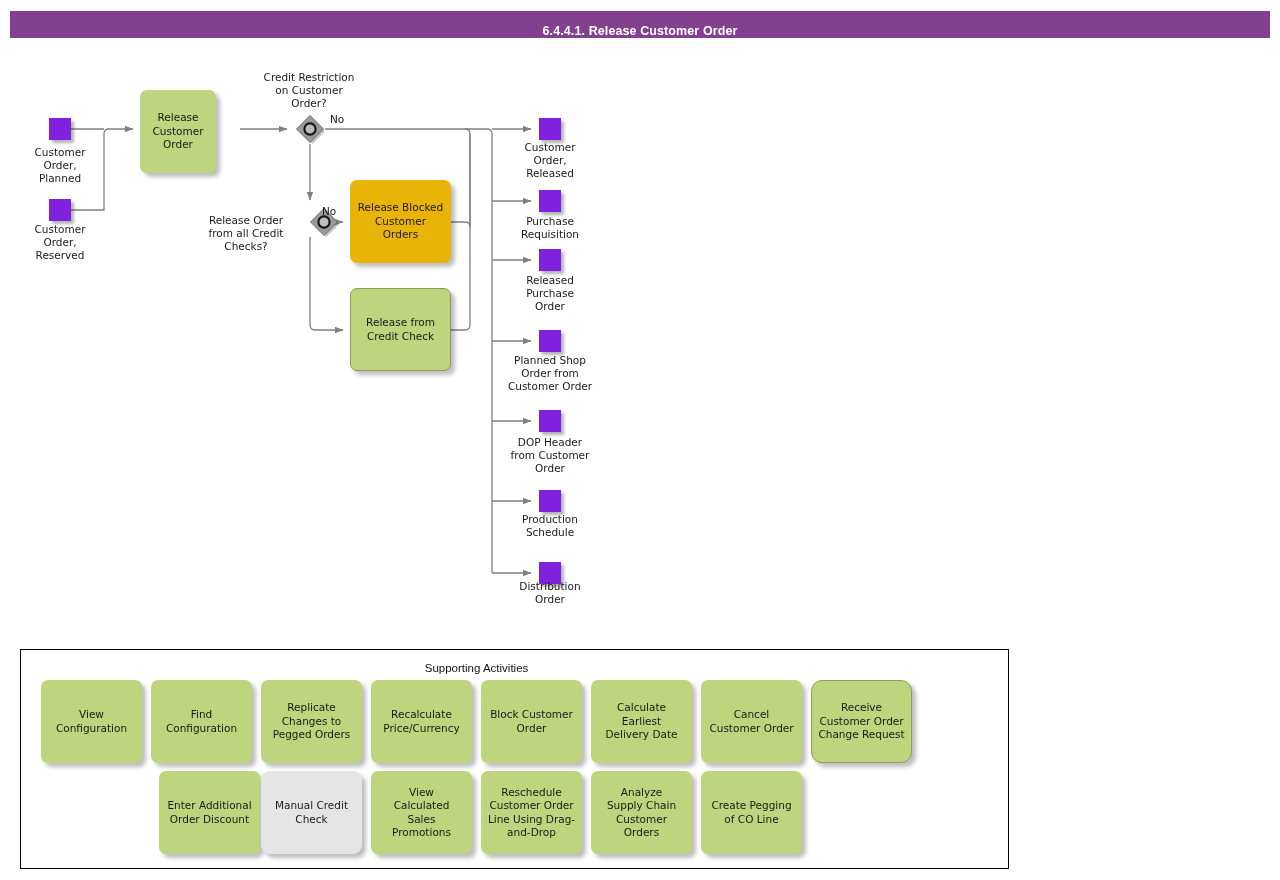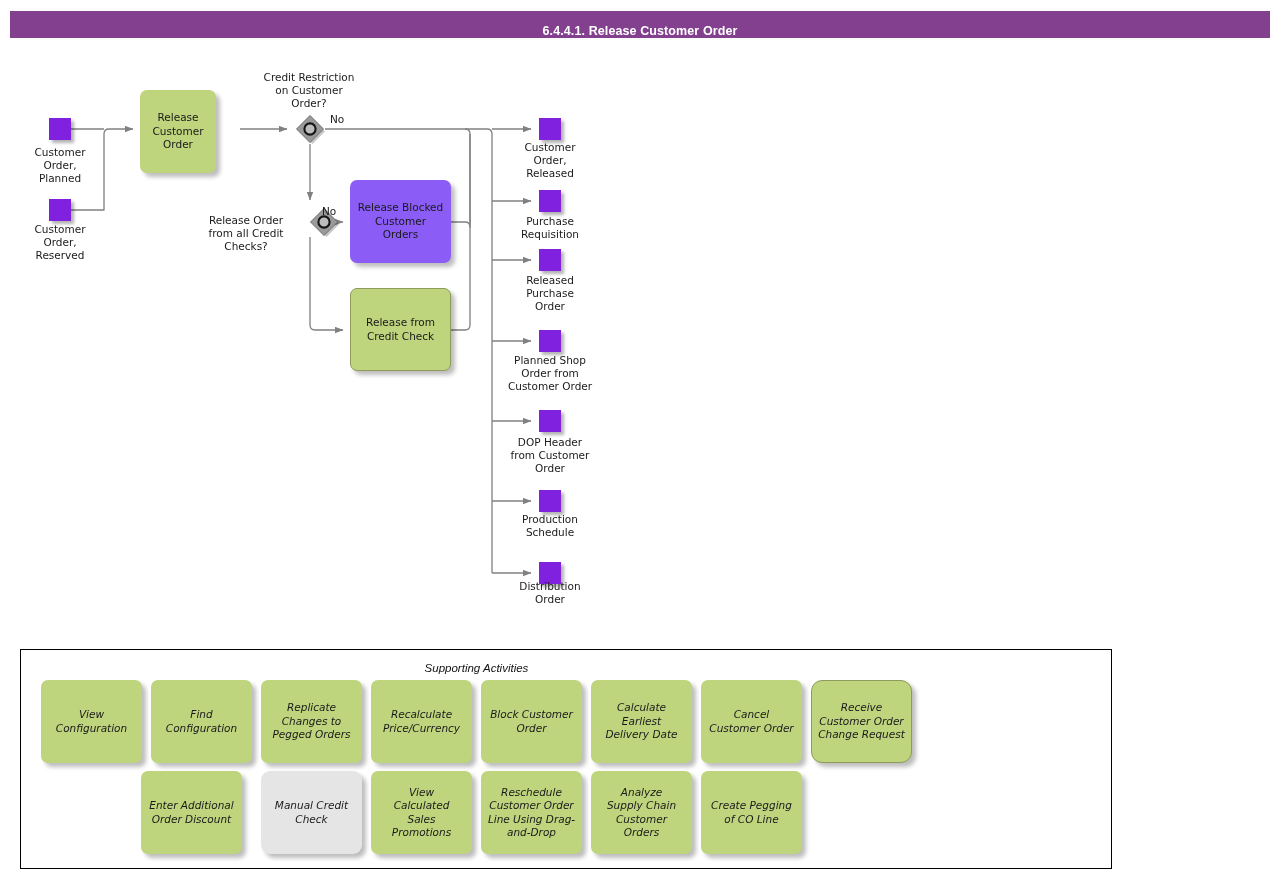--- a/index.html
+++ b/index.html
@@ -121,26 +121,25 @@
     font-size: 10.5px;
     color: #1a1a1a;
     white-space: nowrap;
   }
 
   
   .sa-panel {
     position: absolute;
     left: 20px;
     top: 649px;
-    width: 1092px;
+    width: 989px;
     height: 220px;
     border: 1.5px solid #000000;
     background: #ffffff;
     box-sizing: border-box;
-    font-style: italic;
   }
   .sa-title {
     position: absolute;
     left: 0;
     top: 12px;
     width: 911px;
     text-align: center;
     font-family: "Liberation Sans", sans-serif;
     font-size: 11.5px;
     color: #111111;
@@ -249,21 +248,21 @@
 from Customer
 Order</div>
         <div class="node event-sq" style="left: 539px; top: 490px; background: rgb(128, 33, 224);"></div>
         <div class="event-label" style="left: 499px; top: 513px; width: 102px;">Production
 Schedule</div>
         <div class="node event-sq" style="left: 539px; top: 562px; background: rgb(128, 33, 224);"></div>
         <div class="event-label" style="left: 499px; top: 580px; width: 102px;">Distribution
 Order</div>
         <div class="node task" style="left: 140px; top: 90px; width: 76px; height: 83px; background: rgb(190, 212, 125);">Release
 Customer Order</div>
-        <div class="node task" style="left: 350px; top: 180px; width: 101px; height: 83px; background: #8b5cf6;">Release Blocked
+        <div class="node task" style="left: 350px; top: 180px; width: 101px; height: 83px; background: #eab308;">Release Blocked
 Customer
 Orders</div>
         <div class="node task outlined" style="left: 350px; top: 288px; width: 101px; height: 83px; background: rgb(190, 212, 125);">Release from
 Credit Check</div>
         <div class="node gateway" style="left: 295px; top: 114px;"><svg width="30" height="30" viewBox="0 0 30 30">
             <polygon points="15,2.5 27.5,15 15,27.5 2.5,15" fill="rgba(0,0,0,0.22)" transform="translate(2.5,2.5)"></polygon>
             <polygon points="15,1.5 28.5,15 15,28.5 1.5,15" fill="#9a9a9a" stroke="#6e6e6e" stroke-width="1"></polygon>
             <circle cx="15" cy="15" r="5.6" fill="#bdbdbd" stroke="#151515" stroke-width="2.1"></circle>
           </svg></div>
         <div class="gw-label" style="left: 246px; top: 71px; width: 126px;">Credit Restriction
@@ -297,21 +296,21 @@
         <div class="sa-box" style="left: 460px; top: 30px; width: 101px; height: 83px; background: rgb(190, 212, 125);">Block Customer
 Order</div>
         <div class="sa-box" style="left: 570px; top: 30px; width: 101px; height: 83px; background: rgb(190, 212, 125);">Calculate
 Earliest
 Delivery Date</div>
         <div class="sa-box" style="left: 680px; top: 30px; width: 101px; height: 83px; background: rgb(190, 212, 125);">Cancel
 Customer Order</div>
         <div class="sa-box outlined" style="left: 790px; top: 30px; width: 101px; height: 83px; background: rgb(190, 212, 125); border-radius: 11px;">Receive
 Customer Order
 Change Request</div>
-        <div class="sa-box" style="left: 120px; top: 121px; width: 101px; height: 83px; background: rgb(190, 212, 125);">Enter Additional
+        <div class="sa-box" style="left: 138px; top: 121px; width: 101px; height: 83px; background: rgb(190, 212, 125);">Enter Additional
 Order Discount</div>
         <div class="sa-box" style="left: 240px; top: 121px; width: 101px; height: 83px; background: #e5e5e5; border-radius: 9px;">Manual Credit
 Check</div>
         <div class="sa-box" style="left: 350px; top: 121px; width: 101px; height: 83px; background: rgb(190, 212, 125);">View
 Calculated
 Sales
 Promotions</div>
         <div class="sa-box" style="left: 460px; top: 121px; width: 101px; height: 83px; background: rgb(190, 212, 125);">Reschedule
 Customer Order
 Line Using Drag-

